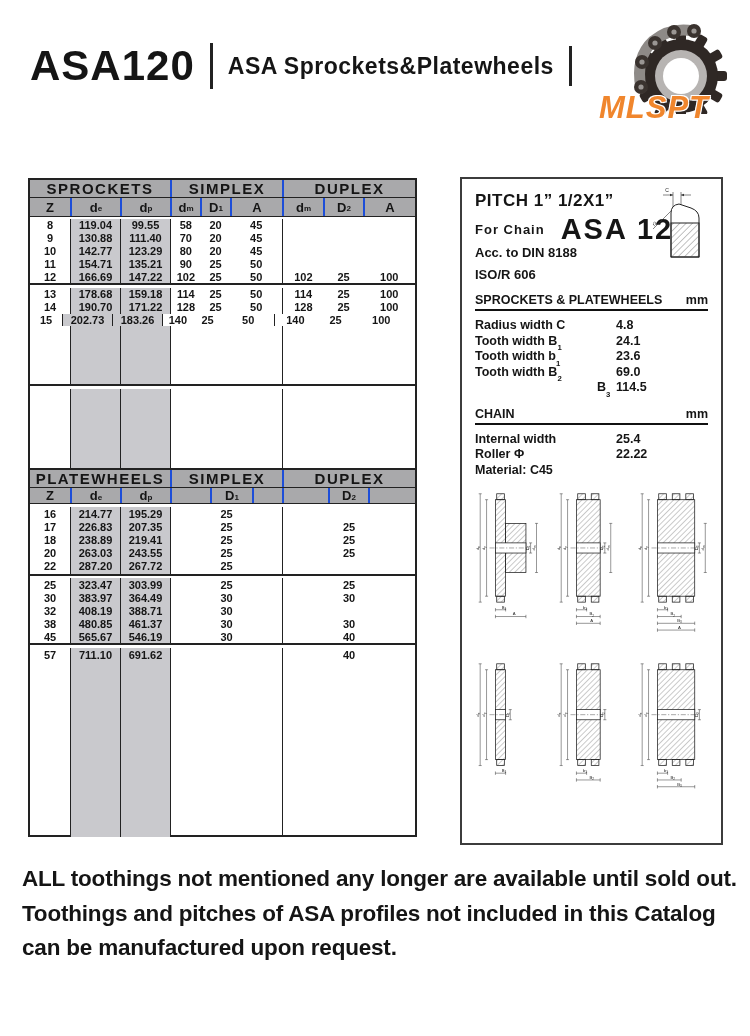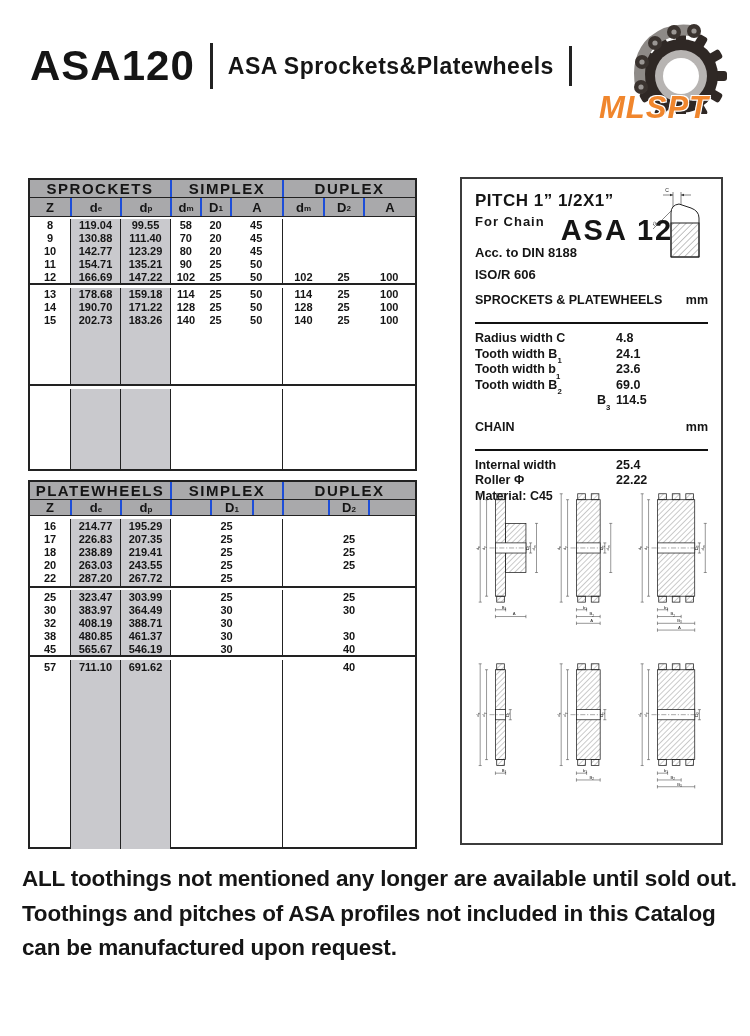--- a/index.html
+++ b/index.html
@@ -34,27 +34,27 @@
   .dcell{box-sizing:border-box;border-left:1px solid #222;text-align:center;
          display:flex;align-items:center;justify-content:center}
   .dcell.first{border-left:none}
   .split{display:flex;align-items:stretch;padding:0}
   .split span{display:flex;align-items:center;justify-content:center}
   sub{font-size:0.62em;position:relative;top:0.28em;line-height:0}
   
   .panel{position:absolute;left:460px;top:177px;width:263px;height:668px;border:2px solid #3c3c3c;
          box-sizing:border-box;padding:12px 13px;background:#fff}
   .pitch{font-size:17px;font-weight:bold;letter-spacing:0.5px}
-  .prow2{display:flex;margin-top:3px;height:30px}
+  .prow2{display:flex;align-items:center;margin-top:3px;height:30px}
   .forchain{font-size:13px;font-weight:bold;letter-spacing:1px}
   .model{font-size:29px;font-weight:600;letter-spacing:2px;margin-left:16px}
   .din{font-size:13px;font-weight:bold;margin-top:1px}
   .iso{font-size:13px;font-weight:bold;margin-top:7px}
   .sechead{display:flex;justify-content:space-between;align-items:flex-end;margin-top:11px;
-           border-bottom:2.5px solid #111;padding-bottom:15px;font-size:12.5px;font-weight:bold}
+           border-bottom:2.5px solid #111;padding-bottom:2px;font-size:12.5px;font-weight:bold}
   .specs{margin-top:7px}
   .spec-row{display:flex;font-size:12.5px;font-weight:bold;height:15.5px;line-height:15.5px}
   .spec-row .lbl{flex:1}
   .spec-row .lbl.ind{padding-left:122px}
   .spec-row .val{width:92px}
   .profile{position:absolute;right:6px;top:4px}
   .dgroup{position:absolute;left:8px;display:flex;gap:3px}
   .dgroup.top{top:308px}
   .dgroup.bot{top:478px}
   .dl{stroke:#333;stroke-width:0.6}
@@ -240,21 +240,21 @@
             <span style="width:30px">25</span>
             <span style="width:52px">50</span>
           </div>
         <div class="dcell hv split" style="width:133px">
             <span style="width:41px">128</span>
             <span style="width:40px">25</span>
             <span style="width:52px">100</span>
           </div>
       </div>
         <div class="drow" style="height:12.8px">
-        <div class="dcell first" style="width:40px">15</div>
+        <div class="dcell first" style="width:32px">15</div>
         <div class="dcell shade" style="width:50px">202.73</div>
         <div class="dcell shade" style="width:50px">183.26</div>
         <div class="dcell hv split" style="width:112px">
             <span style="width:30px">140</span>
             <span style="width:30px">25</span>
             <span style="width:52px">50</span>
           </div>
         <div class="dcell hv split" style="width:133px">
             <span style="width:41px">140</span>
             <span style="width:40px">25</span>
@@ -275,21 +275,21 @@
         <div class="dcell first" style="width:40px"></div>
         <div class="dcell shade" style="width:50px"></div>
         <div class="dcell shade" style="width:50px"></div>
         <div class="dcell hv" style="width:112px"></div>
         <div class="dcell hv" style="width:133px"></div>
       </div>
       </div>
     </div>
 </div>
 
-<div class="tbl" id="plate-table" style="top:480px;height:369px">
+<div class="tbl" id="plate-table" style="top:468px;height:369px">
   <div class="trow" style="height:18px">
     <div class="cell first" style="width:140px">PLATEWHEELS</div>
     <div class="cell hv" style="width:112px">SIMPLEX</div>
     <div class="cell hv" style="width:133px">DUPLEX</div>
   </div>
   <div class="srow" style="height:18px" id="pw-subhead">
       <div class="cell first" style="width:40px">Z</div>
       <div class="cell" style="width:50px">d<sub>e</sub></div>
       <div class="cell" style="width:50px">d<sub>p</sub></div>
       <div class="cell hv" style="width:40px"></div>

